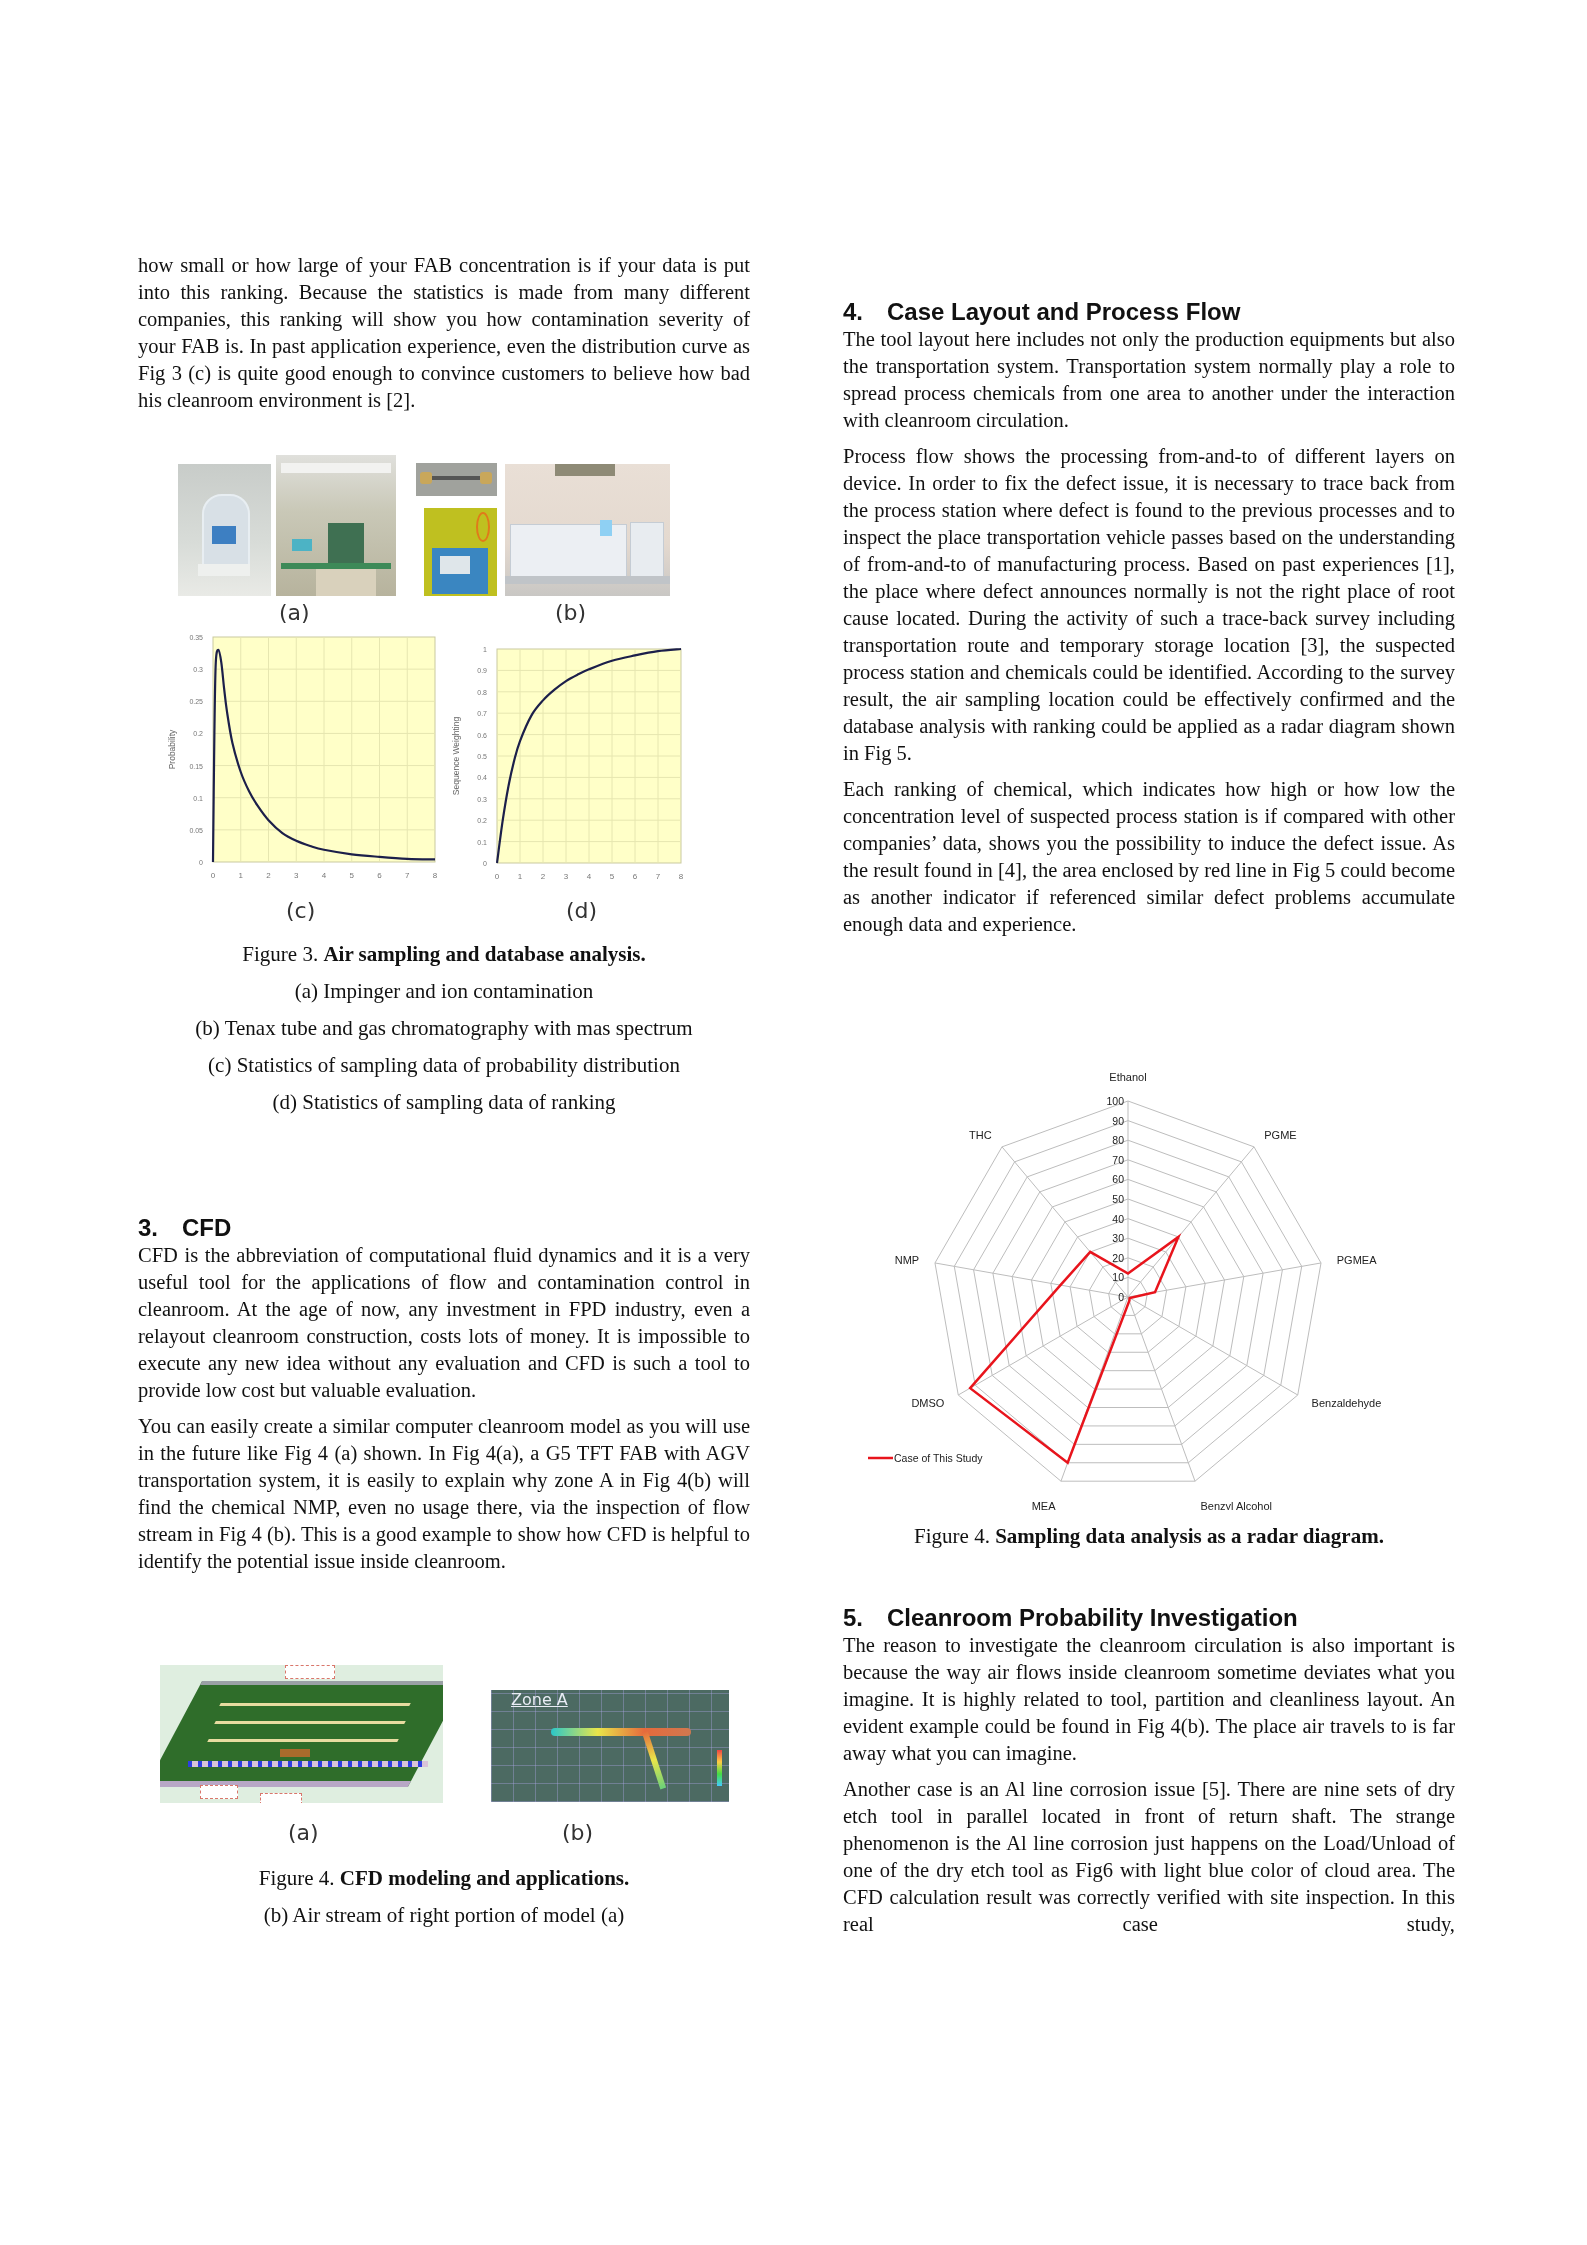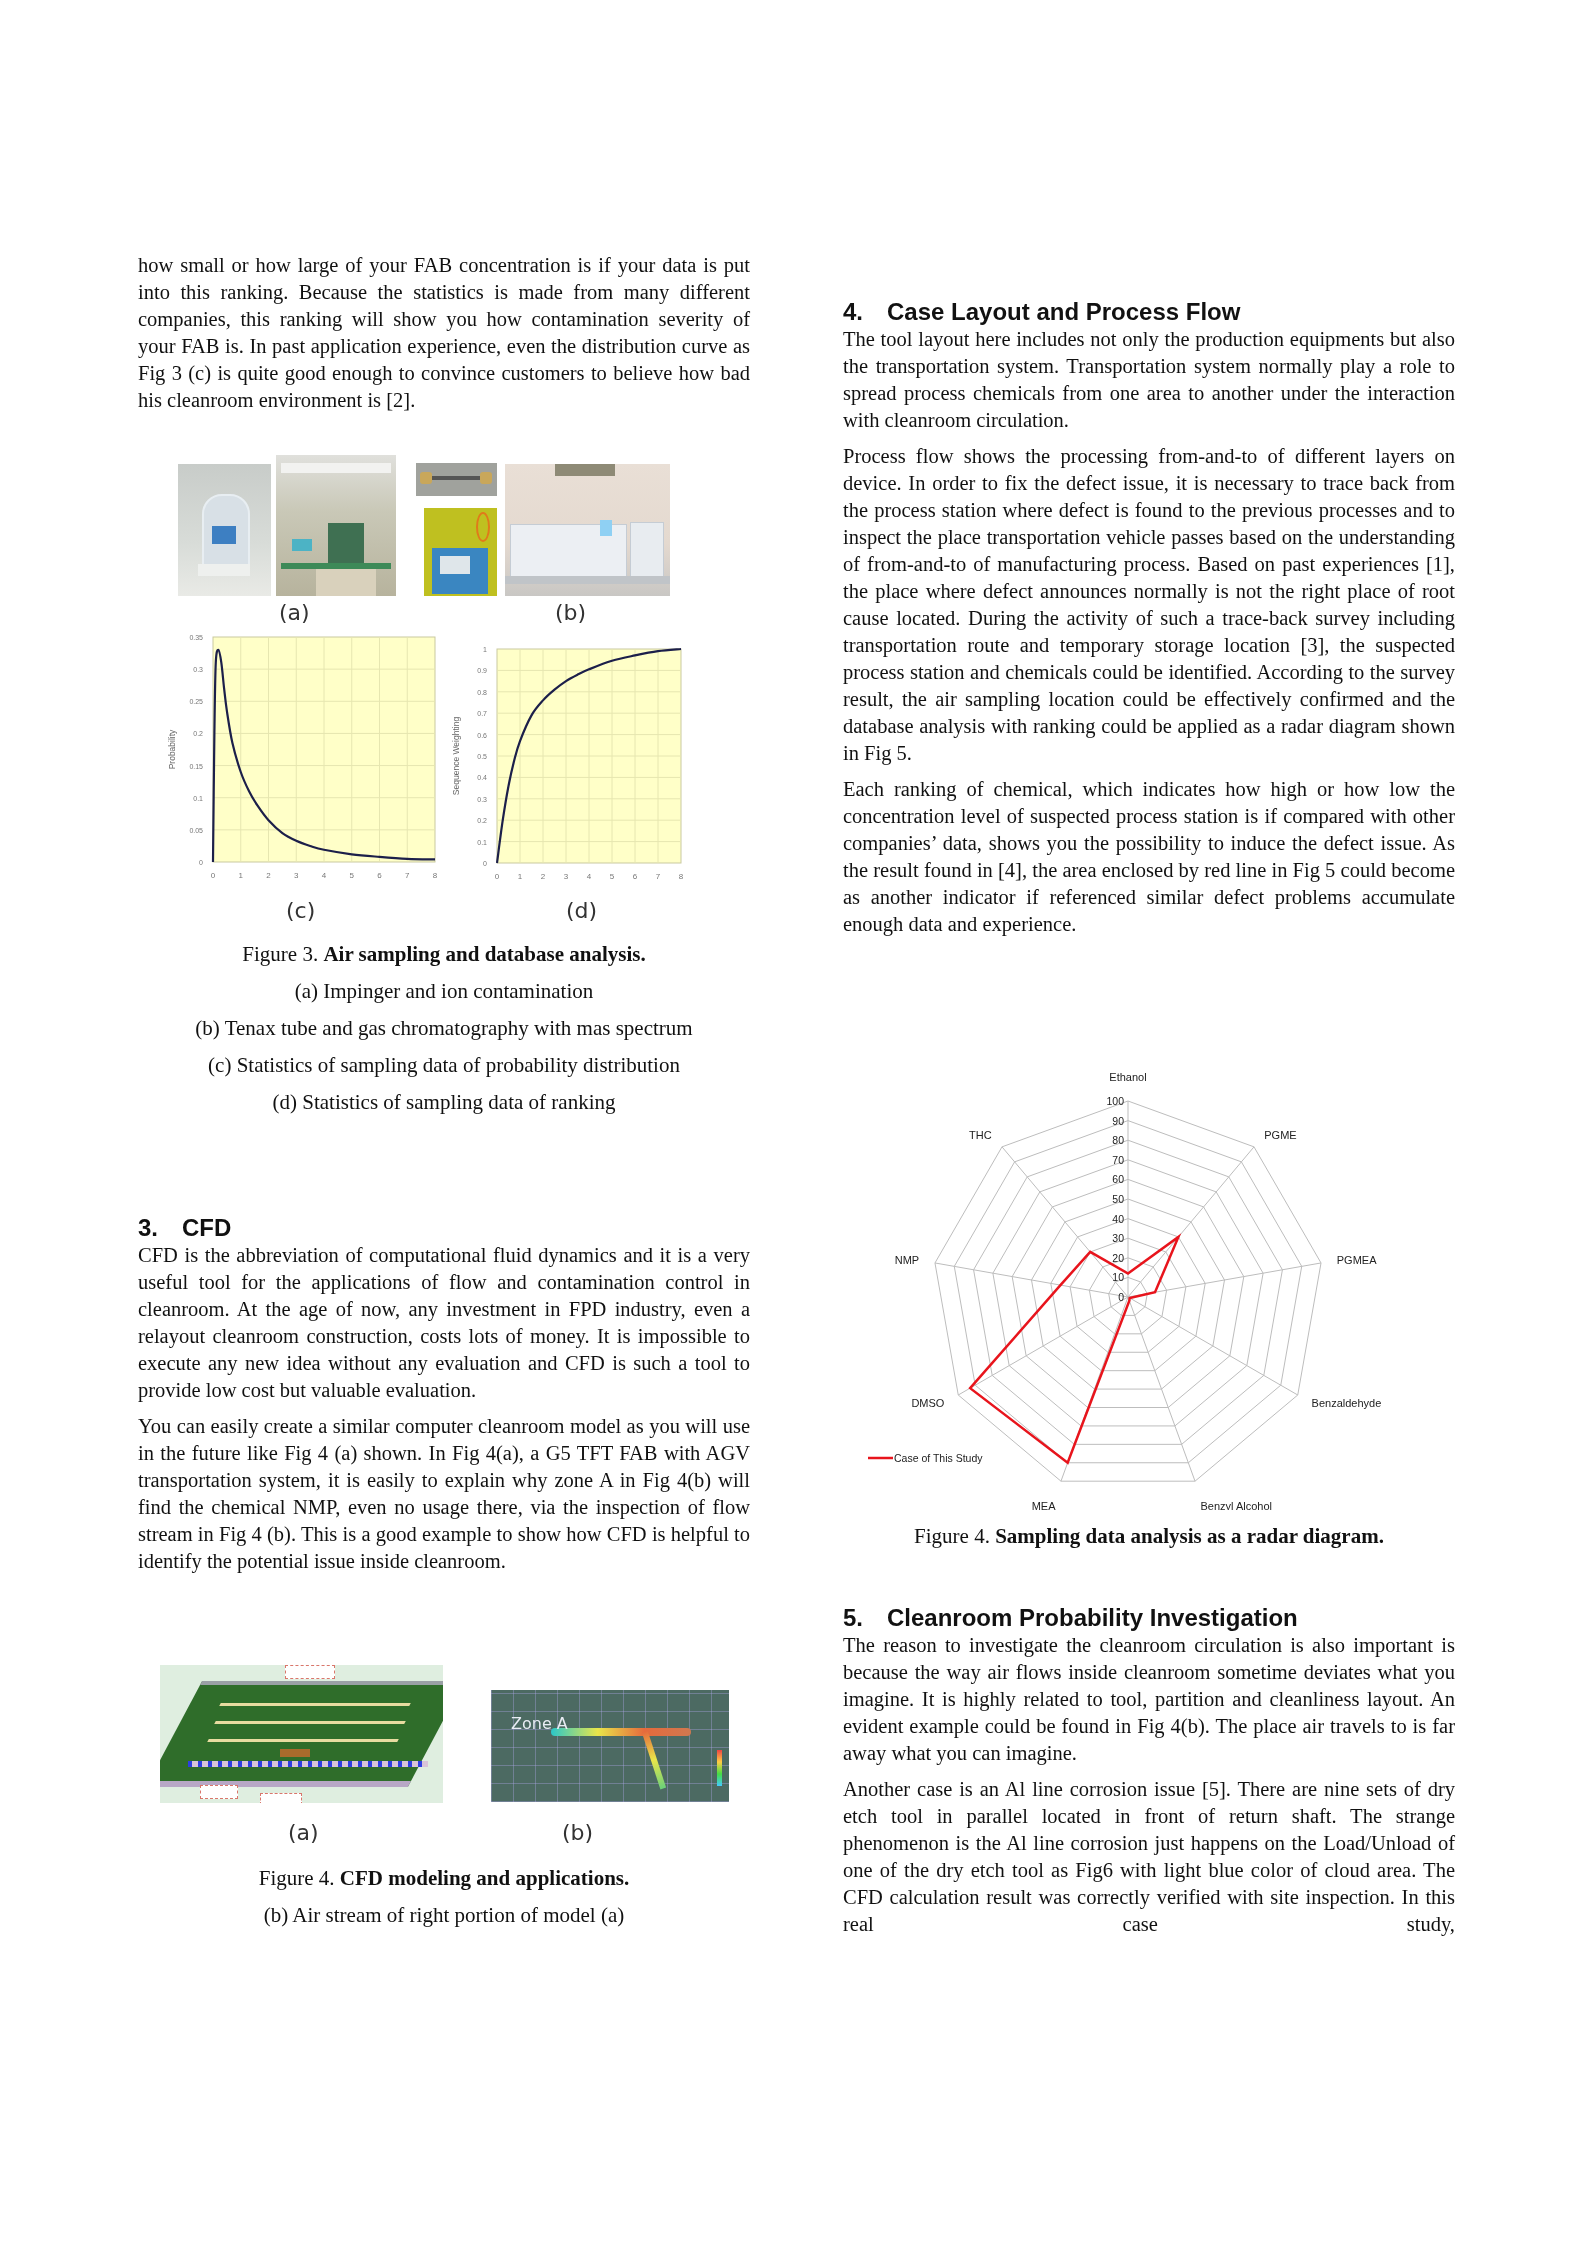--- a/index.html
+++ b/index.html
@@ -165,21 +165,21 @@
     <div class="abs" style="left:28px; top:96px; width:240px; height:6px; background:repeating-linear-gradient(90deg,#2d3fe0 0 4px,#d8c4d8 4px 10px);"></div>
     <div class="abs" style="left:125px; top:0px; width:48px; height:12px; border:1px dashed #d9766b; background:#fff;"></div>
     <div class="abs" style="left:40px; top:120px; width:36px; height:12px; border:1px dashed #d9766b; background:#fff;"></div>
     <div class="abs" style="left:100px; top:128px; width:40px; height:10px; border:1px dashed #d9766b; background:#fff;"></div>
   </div>
   <div class="photo" style="left:491px; top:1690px; width:238px; height:112px; background:#4c6a62;">
     <div class="abs" style="left:0; top:0; width:238px; height:112px; background:repeating-linear-gradient(90deg, rgba(180,170,240,0.35) 0 1px, transparent 1px 22px), repeating-linear-gradient(0deg, rgba(180,170,240,0.35) 0 1px, transparent 1px 18px);"></div>
     <div class="abs" style="left:60px; top:38px; width:140px; height:8px; border-radius:8px; background:linear-gradient(90deg,#2bc7c9,#e9e64a,#e56a3c,#d07850);"></div>
     <div class="abs" style="left:160px; top:40px; width:6px; height:60px; background:linear-gradient(180deg,#e56a3c,#e9e64a,#6ad17a); transform:rotate(-18deg);"></div>
     <div class="abs" style="left:226px; top:60px; width:5px; height:36px; background:linear-gradient(180deg,#e44,#fc4,#4d4,#4cf);"></div>
-    <div class="abs" style="left:20px; top:24px; color:#e8ecf4; font-family:'DejaVu Sans',sans-serif; font-size:16px;">Zone A</div>
+    <div class="abs" style="left:20px; top:0; color:#e8ecf4; font-family:'DejaVu Sans',sans-serif; font-size:16px;text-decoration:underline;">Zone A</div>
   </div>
   <div class="sublabel" style="left:288px; top:1820px;">(a)</div>
   <div class="sublabel" style="left:562px; top:1820px;">(b)</div>
 </div>
 
 <div class="caption" style="left:138px; width:612px; top:1860px;">
   <div><span>Figure 4. </span><span class="bold">CFD modeling and applications.</span></div>
   <div>(b) Air stream of right portion of model (a)</div>
 </div>
 

